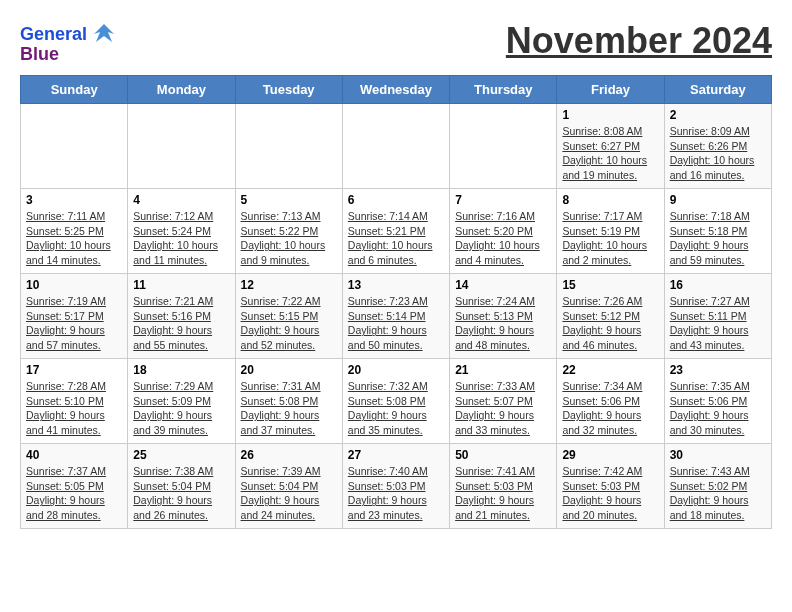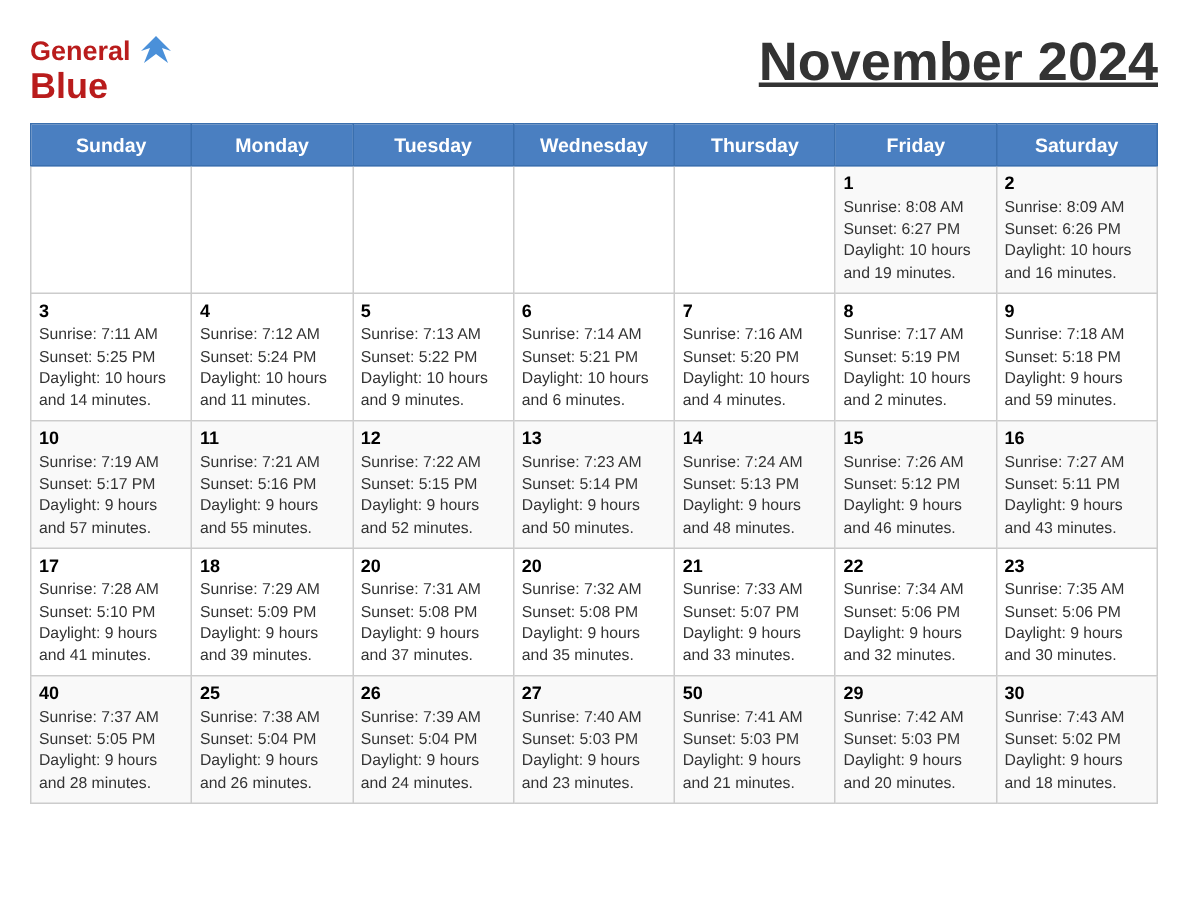--- a/index.html
+++ b/index.html
@@ -60,20 +60,21 @@
     .day-number {
       font-weight: bold;
       font-size: 12px;
       display: block;
       margin-bottom: 2px;
     }
     .day-info {
       font-size: 10.5px;
       color: #333;
       line-height: 1.4;
+      text-decoration: underline;
     }
     .empty-cell {
       background: #fff !important;
     }
     .logo-wrapper {
       display: flex;
       flex-direction: column;
       align-items: flex-start;
     }
     .logo-line1 {
@@ -83,26 +84,26 @@
     .bird-svg {
       margin-left: 3px;
     }
   </style>
 </head>
 <body>
 
 <div class="header-area">
   <div class="logo-wrapper">
     <div class="logo-line1">
-      <span style="font-size:18px;font-weight:bold;color:#b91c1c;">General</span>
+      <span style="font-size:18px;font-weight:bold;color:#1d4ed8;">General</span>
       <svg class="bird-svg" width="28" height="28" viewBox="0 0 28 28">
         <polygon points="14,4 24,14 18,12 22,22 14,16 6,22 10,12 4,14" fill="#4a90d9"></polygon>
       </svg>
     </div>
-    <span style="font-size:24px;font-weight:bold;color:#b91c1c;margin-top:-4px;">Blue</span>
+    <span style="font-size:18px;font-weight:bold;color:#701a75;margin-top:-4px;">Blue</span>
   </div>
   <div class="title-area">
     <div class="month-title">November 2024</div>
   </div>
 </div>
 
 <table class="calendar-table">
   <thead>
     <tr>
       <th>Sunday</th>

